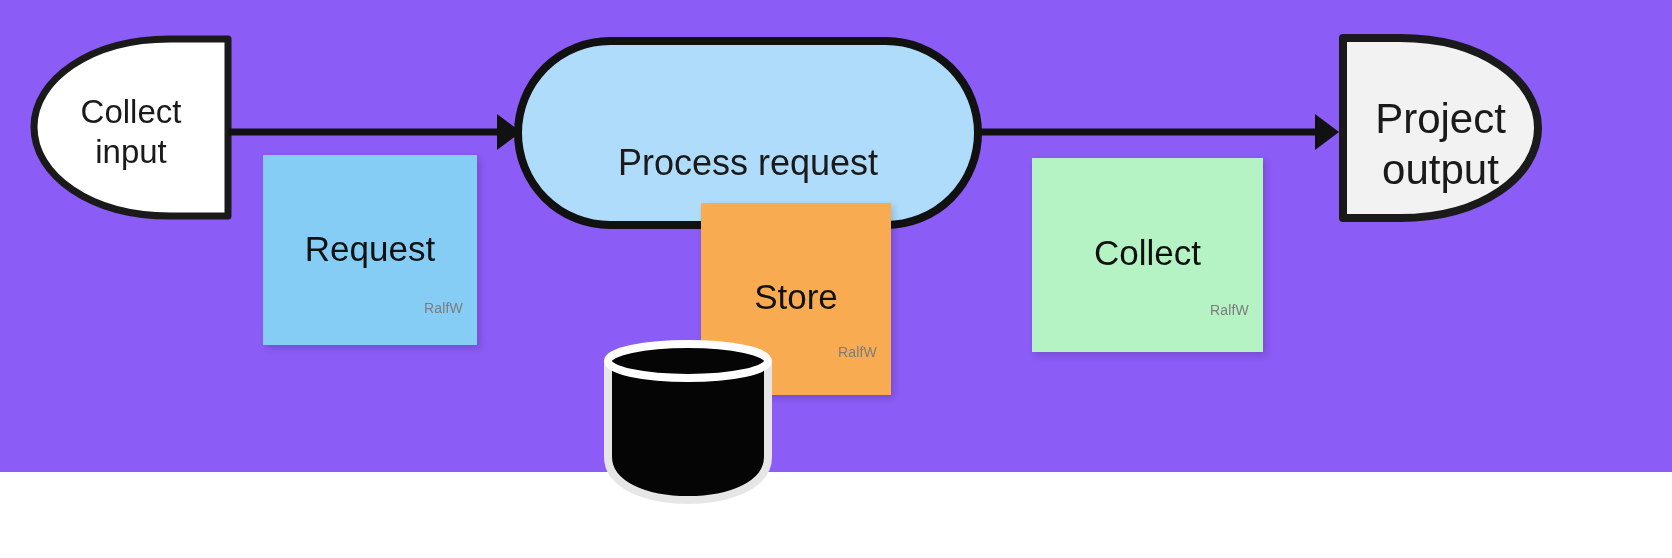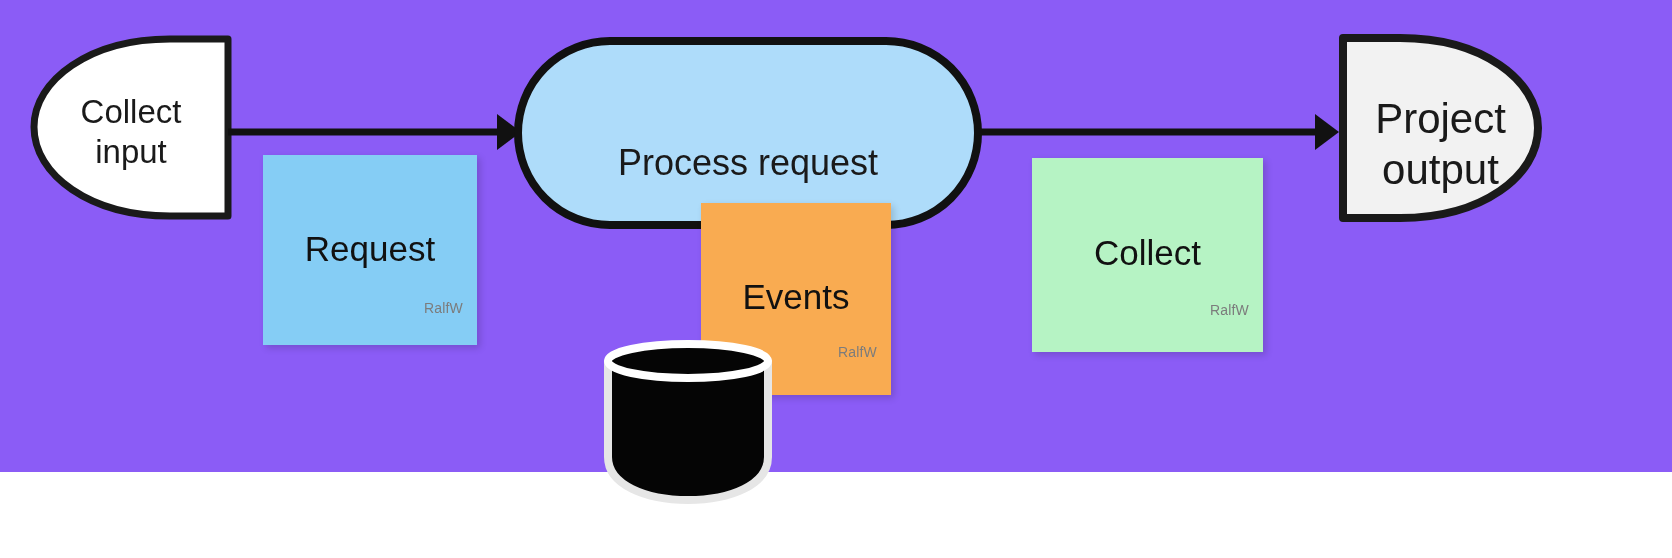--- a/index.html
+++ b/index.html
@@ -124,21 +124,21 @@
     <div class="sticky-text" style="top:73px;">Request</div>
     <div class="sticky-author" style="top:145px;">RalfW</div>
   </div>
 
   <div class="sticky" style="left:1032px; top:158px; width:231px; height:194px; background:#b6f3c4;">
     <div class="sticky-text" style="top:74px;">Collect</div>
     <div class="sticky-author" style="top:144px;">RalfW</div>
   </div>
 
   <div class="sticky" style="left:701px; top:203px; width:190px; height:192px; background:#f9ab51; z-index:5;">
-    <div class="sticky-text" style="top:73px;">Events</div>
+    <div class="sticky-text" style="top:73px;">Store</div>
     <div class="sticky-author" style="top:141px;">RalfW</div>
   </div>
 
   <svg class="layer" viewBox="0 0 1672 558" width="1672" height="558" style="z-index:7;" xmlns="http://www.w3.org/2000/svg">
     <g>
 
       <path d="M 608 362
                L 608 457
                C 608 485 646 500 688 500
                C 730 500 768 485 768 457

